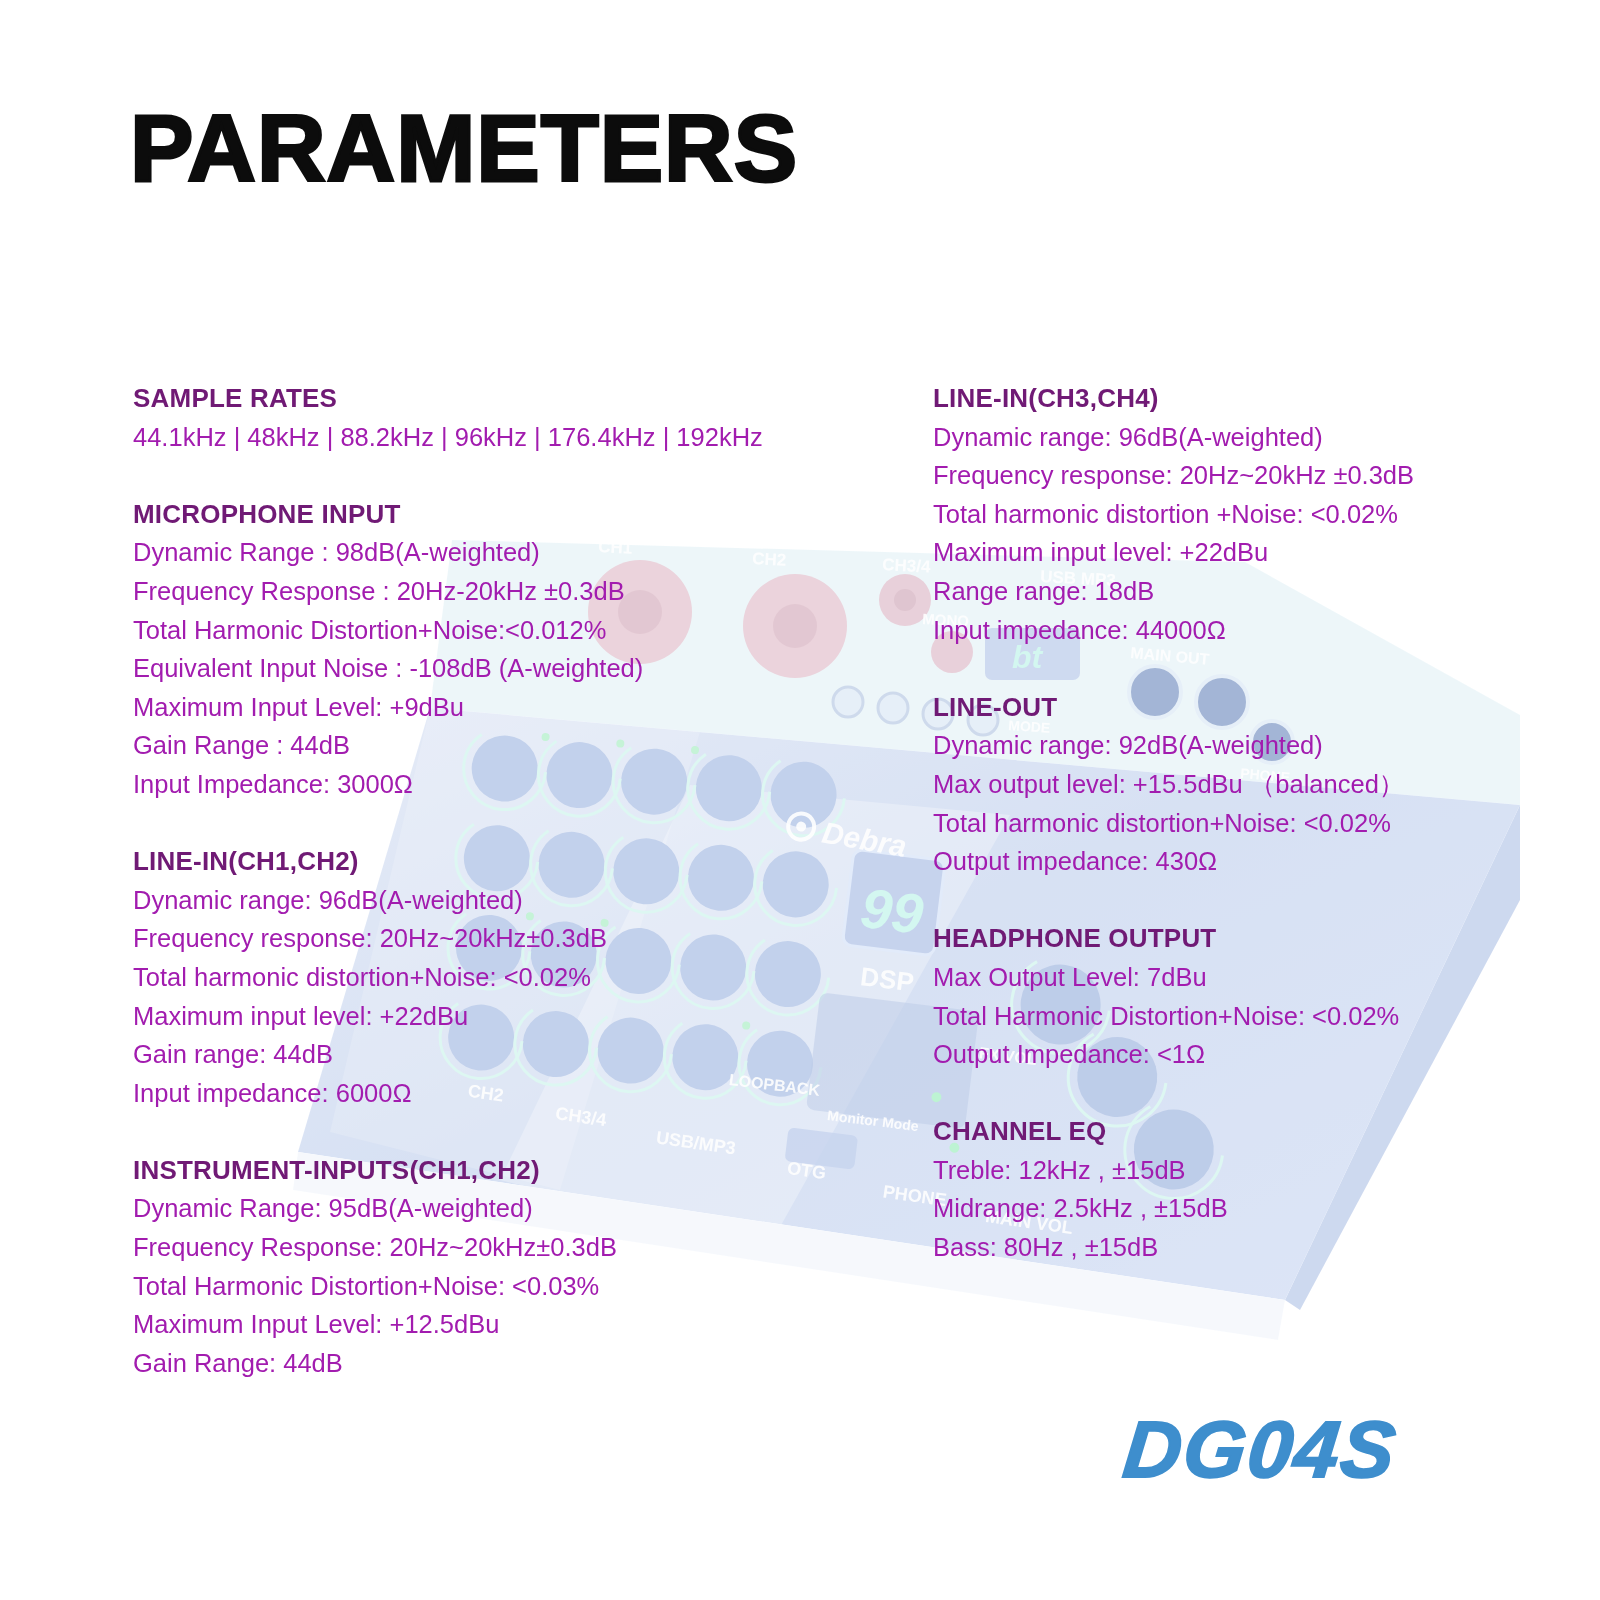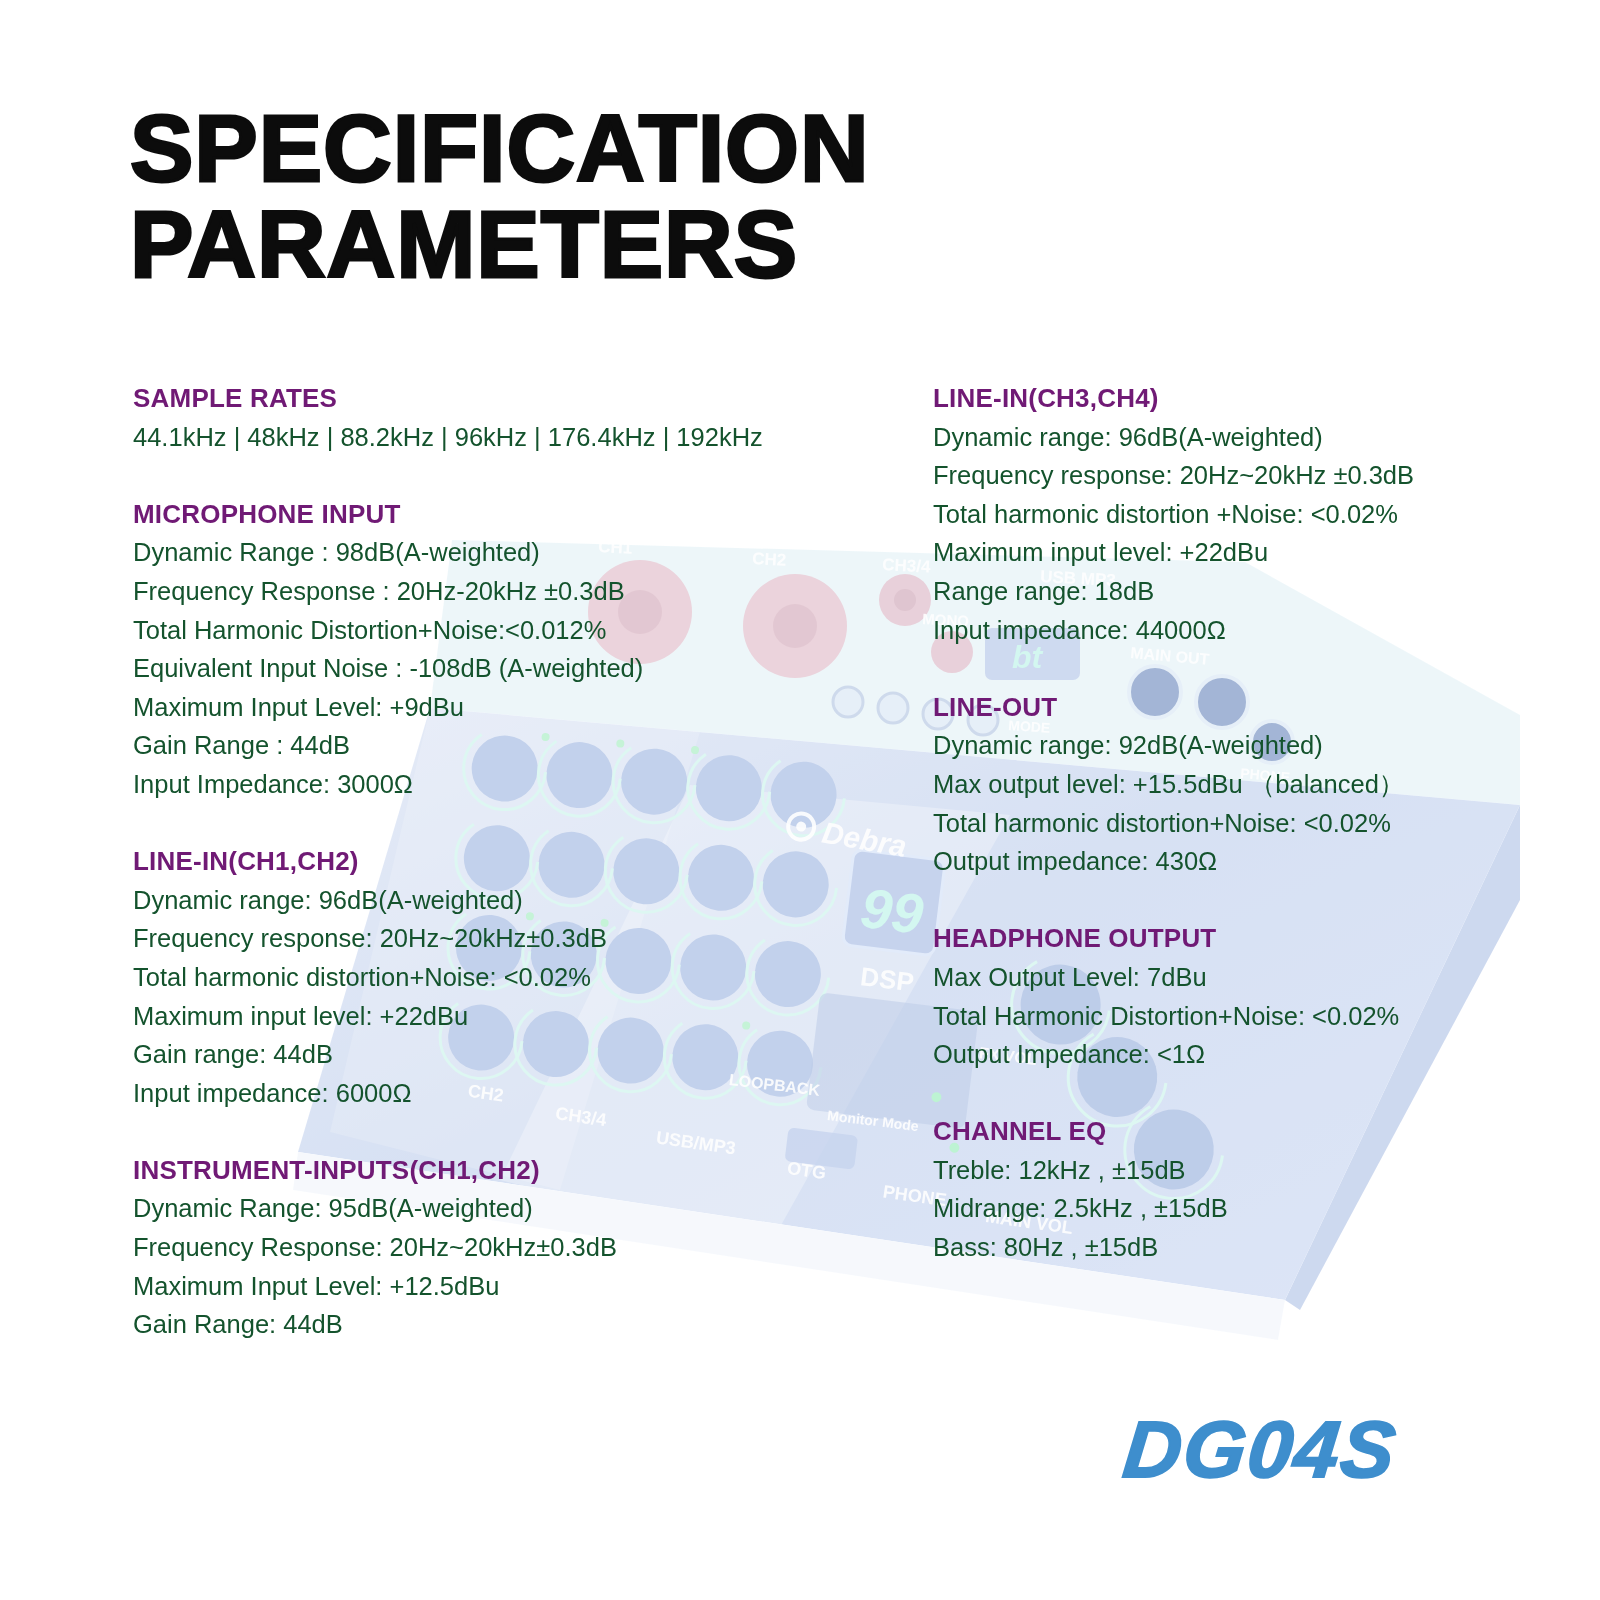--- a/index.html
+++ b/index.html
@@ -25,21 +25,21 @@
     position:absolute;left:133px;top:379px;
     display:grid;grid-template-columns:800px 520px;
   }
   .spec-section{margin:0 0 38.6px 0;}
   .spec-heading{
     margin:0;font-size:26px;line-height:38.6px;
     font-weight:700;color:#701a75;letter-spacing:0.2px;
   }
   .spec-line{
     margin:0;font-size:25.5px;line-height:38.6px;
-    font-weight:400;color:#14532d;
+    font-weight:400;color:#a21caf;
   }
   .model-logo{
     position:absolute;left:1124px;top:1404px;
     font-size:80px;font-weight:900;font-style:italic;
     color:#3e8ecd;
     -webkit-text-stroke:2px #3e8ecd;
     transform:skewX(-6deg);
     letter-spacing:2px;
   }
   .dev-label{fill:#ffffff;opacity:0.9;font-family:"Liberation Sans",sans-serif;font-weight:700;}
@@ -187,21 +187,20 @@
         <text class="dev-label" x="782" y="1162" font-size="18">OTG</text>
         <text class="dev-label" x="880" y="1172" font-size="18">PHONE</text>
         <text class="dev-label" x="985" y="1182" font-size="18">MAIN VOL</text>
       </g>
     </g>
   </svg>
 
   <div class="content">
 
     <div class="page-title">
-      <div>SPECIFICATION</div>
       <div>PARAMETERS</div>
     </div>
 
     <div class="columns">
       <div class="col">
           <section class="spec-section">
             <h2 class="spec-heading">SAMPLE RATES</h2>
             <p class="spec-line">44.1kHz | 48kHz | 88.2kHz | 96kHz | 176.4kHz | 192kHz</p>
           </section>
           <section class="spec-section">
@@ -220,20 +219,21 @@
             <p class="spec-line">Frequency response: 20Hz~20kHz±0.3dB</p>
             <p class="spec-line">Total harmonic distortion+Noise: &lt;0.02%</p>
             <p class="spec-line">Maximum input level: +22dBu</p>
             <p class="spec-line">Gain range: 44dB</p>
             <p class="spec-line">Input impedance: 6000Ω</p>
           </section>
           <section class="spec-section">
             <h2 class="spec-heading">INSTRUMENT-INPUTS(CH1,CH2)</h2>
             <p class="spec-line">Dynamic Range: 95dB(A-weighted)</p>
             <p class="spec-line">Frequency Response: 20Hz~20kHz±0.3dB</p>
+            <p class="spec-line">Total Harmonic Distortion+Noise: &lt;0.03%</p>
             <p class="spec-line">Maximum Input Level: +12.5dBu</p>
             <p class="spec-line">Gain Range: 44dB</p>
           </section>
         </div>
       <div class="col">
           <section class="spec-section">
             <h2 class="spec-heading">LINE-IN(CH3,CH4)</h2>
             <p class="spec-line">Dynamic range: 96dB(A-weighted)</p>
             <p class="spec-line">Frequency response: 20Hz~20kHz ±0.3dB</p>
             <p class="spec-line">Total harmonic distortion +Noise: &lt;0.02%</p>

